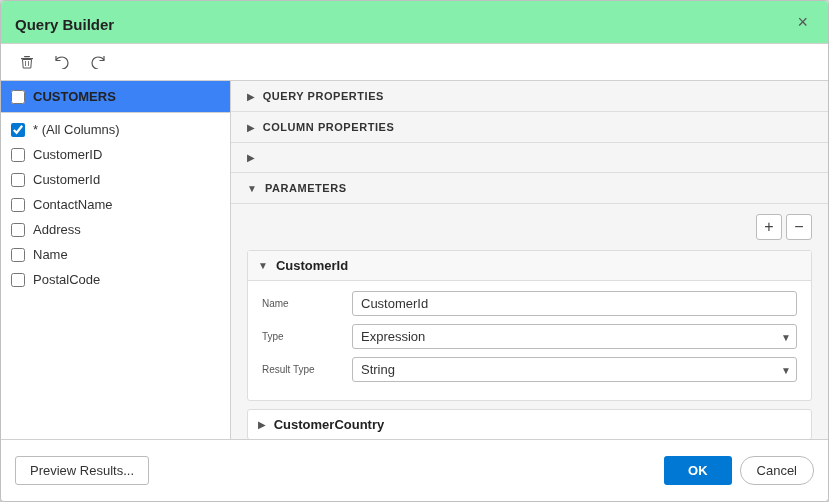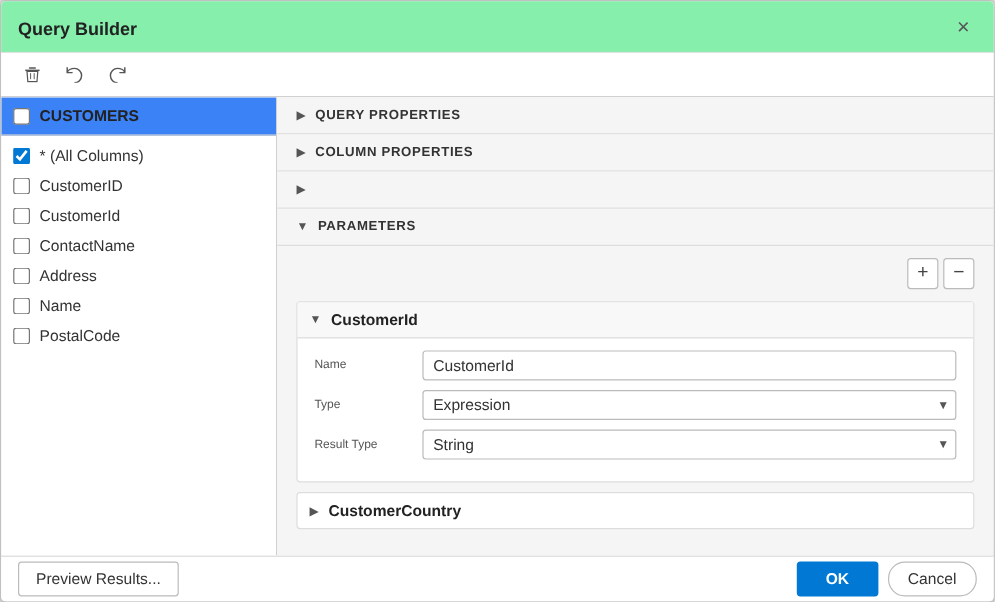--- a/index.html
+++ b/index.html
@@ -271,21 +271,21 @@
     }
     .param-collapsed-row {
       display: flex;
       align-items: center;
       padding: 7px 10px;
       cursor: pointer;
     }
     .dialog-footer {
       background: #fff;
       border-top: 1px solid #d0d0d0;
-      padding: 4px 14px;
+      padding: 16px 14px;
       display: flex;
       align-items: center;
       justify-content: space-between;
       border-radius: 0 0 4px 4px;
     }
     .preview-btn {
       background: #fff;
       border: 1px solid #bbb;
       border-radius: 3px;
       padding: 6px 14px;

